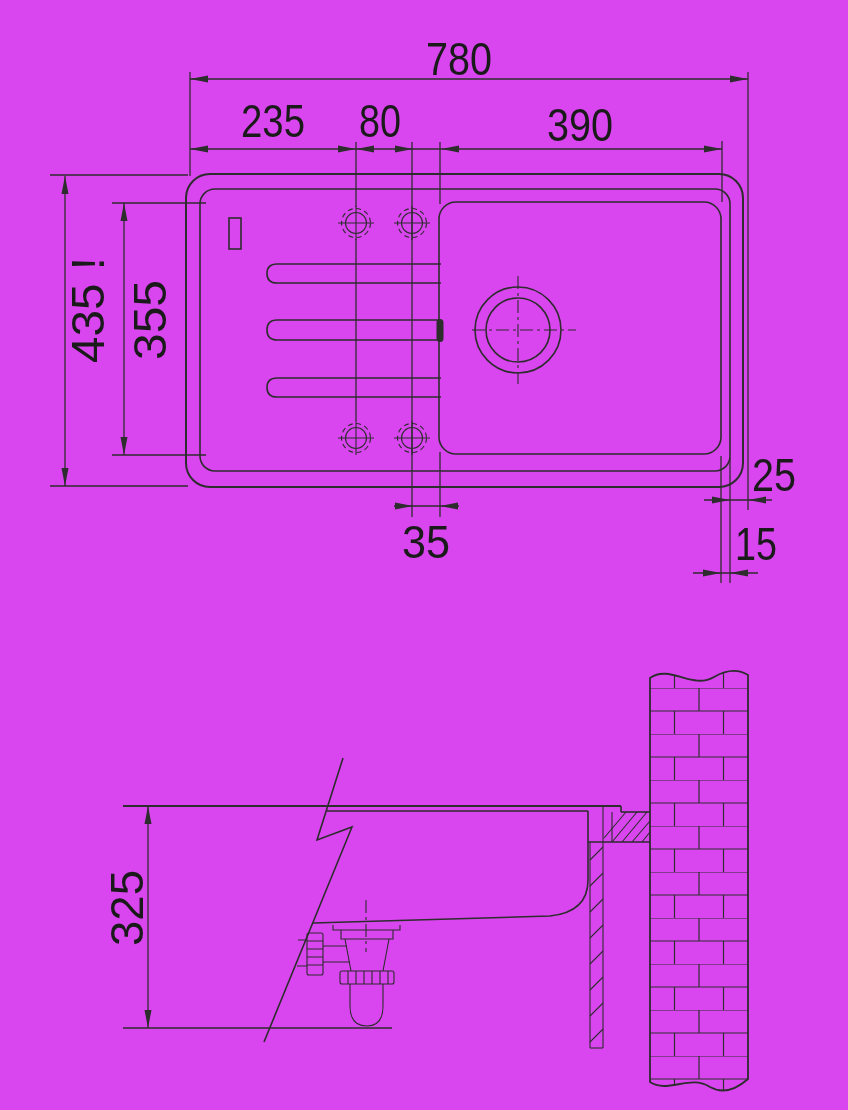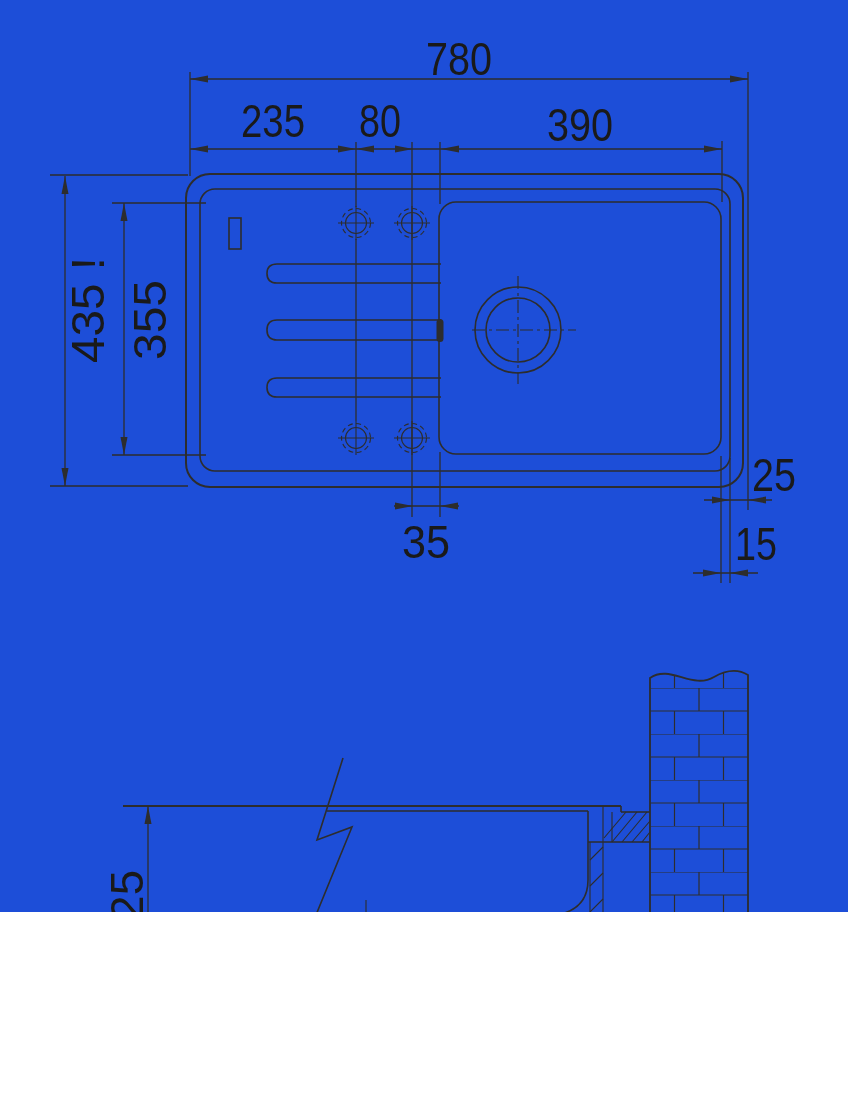--- a/index.html
+++ b/index.html
@@ -1,16 +1,16 @@
 <!DOCTYPE html>
 <html><head>
 <meta charset="utf-8">
 <style>
   html,body{margin:0;padding:0;background:#ffffff;}
-  .page{width:848px;height:912px;background:#1d4ed8;position:relative;overflow:hidden;}
+  .page{width:848px;height:1110px;background:#d946ef;position:relative;overflow:hidden;}
   svg{display:block;}
   .ol{fill:none;stroke:#2d2d2d;stroke-width:2;}
   .il{fill:none;stroke:#2d2d2d;stroke-width:1.6;}
   .dl{fill:none;stroke:#2d2d2d;stroke-width:1.3;}
   .cl{fill:none;stroke:#2d2d2d;stroke-width:1.1;}
   .ar{fill:#2d2d2d;stroke:none;}
   .dash{stroke-dasharray:5 3.5;}
   .cdash{stroke-dasharray:13 4 3 4;}
   .brick{fill:none;stroke:#2d2d2d;stroke-width:1.2;}
   .dim{font-family:"Liberation Sans","DejaVu Sans",sans-serif;font-size:46px;fill:#1a1a1a;}

